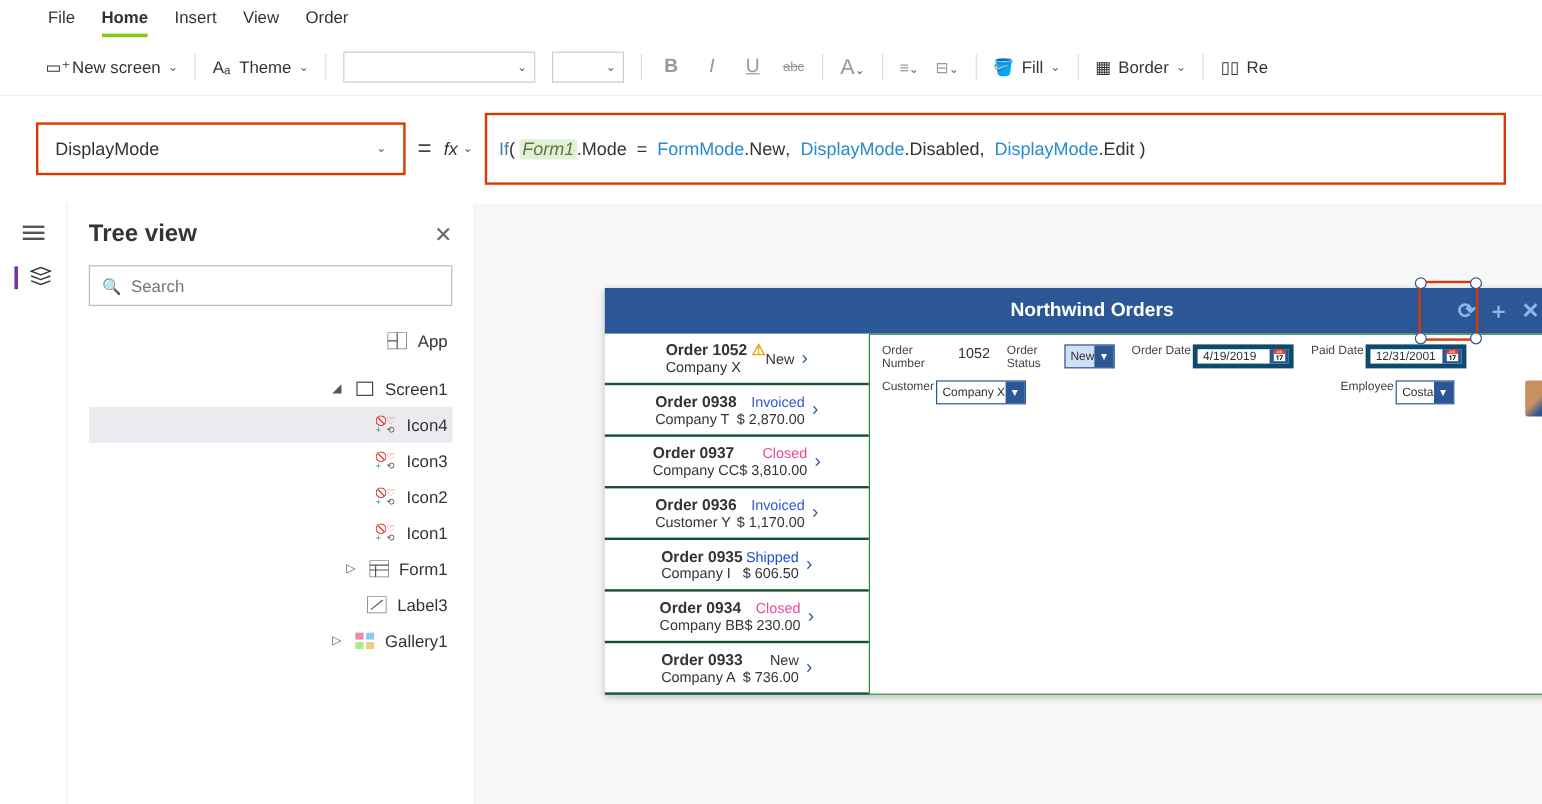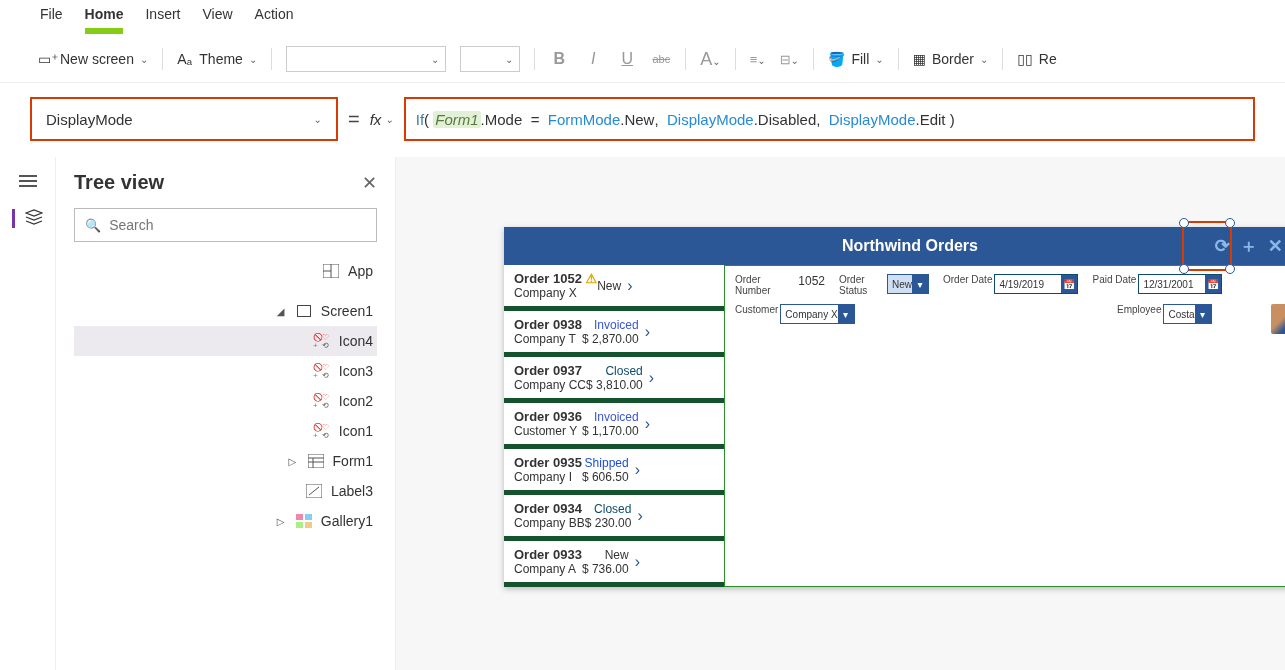--- a/index.html
+++ b/index.html
@@ -1,41 +1,41 @@
 <!DOCTYPE html>
 <html><head>
 <meta charset="utf-8">
 <style>
 * { box-sizing: border-box; margin: 0; padding: 0; font-family: "Segoe UI", Arial, sans-serif; }
 body { background: #fff; width: 1285px; height: 670px; overflow: hidden; font-size: 13px; color: #333; }
 
 
 .menubar { display: flex; gap: 22px; padding: 6px 40px 8px; }
 .menubar .tab { font-size: 14px; cursor: pointer; }
-.menubar .tab.active { font-weight: 600; border-bottom: 6px solid #84cc16; padding-bottom: 6px; }
+.menubar .tab.active { font-weight: 600; border-bottom: 3px solid #84cc16; padding-bottom: 6px; }
 
 
 .ribbon { display: flex; align-items: center; padding: 4px 38px 10px; gap: 14px; border-bottom: 1px solid #eee; }
 .r-btn { display: flex; align-items: center; gap: 6px; cursor: pointer; font-size: 14px; }
 .r-sep { width: 1px; height: 22px; background: #ddd; }
 .small-icon { display:inline-block; width:16px; height:16px; }
 .dropdown-empty { width: 160px; height: 26px; border: 1px solid #ccc; display:flex; align-items:center; justify-content:flex-end; padding-right:6px;}
 .chev { font-size:10px; color:#666;}
 
 .style-btn { width:20px; text-align:center; font-size:16px; color:#999; }
 .style-btn.bold { font-weight:bold; }
 .style-btn.und { text-decoration:underline;}
 .style-btn.strike { text-decoration:line-through; font-size:11px;}
 
 
 .prop-row { display:flex; align-items:center; padding: 14px 30px 16px; gap:10px; }
 .prop-select { width: 308px; height: 44px; border: 2.5px solid #d83b01; display:flex; align-items:center; justify-content:space-between; padding: 0 14px; font-size:15px; }
 .eq { font-size:20px; color:#444; }
 .fx { display:flex; align-items:center; gap:4px; font-style:italic; font-size:15px;}
-.formula-bar { flex:1; height: 44px; border:2.5px solid #d83b01; display:flex; align-items:center; padding-left:10px; font-family: Consolas, monospace; font-size:15px; }
+.formula-bar { flex:1; height: 60px; border:2.5px solid #d83b01; display:flex; align-items:center; padding-left:10px; font-family: Consolas, monospace; font-size:15px; }
 .formula-bar span { white-space:pre; }
 .t-kw { color:#3e7ea8; }
 .t-ref { color:#5a7a3c; background:#e3f0d8; font-style:italic; padding:0 2px; border-radius:2px;}
 .t-fn { color:#268bd2; }
 
 
 .main { display:flex; height: calc(670px - 120px); }
 
 
 .rail { width: 56px; border-right:1px solid #eee; display:flex; flex-direction:column; align-items:center; padding-top:18px; gap:22px; }
@@ -67,52 +67,52 @@
 .app-titlebar { background:#2b5797; color:#fff; height:38px; display:flex; align-items:center; justify-content:center; font-weight:600; font-size:16px; position:relative;}
 .title-icons { position:absolute; right:8px; display:flex; gap:10px; align-items:center; }
 .title-icons span { font-size:18px; }
 .selected-icon-wrap { position:absolute; right:84px; top:-6px; width:50px; height:50px; border:2px solid #d83b01;}
 .grip { position:absolute; width:10px;height:10px;background:#fff;border:1px solid #2b5797;border-radius:50%;}
 .grip.tl{top:-5px;left:-5px;} .grip.tr{top:-5px;right:-5px;} .grip.bl{bottom:-5px;left:-5px;} .grip.br{bottom:-5px;right:-5px;}
 .grip.cc{top:50%;left:50%;transform:translate(-50%,-50%);background:#2b5797;width:12px;height:12px;}
 
 .app-body { display:flex; }
 .order-list { width:220px; }
-.order-row { border-bottom:5px solid #14532d; padding:6px 10px; display:flex; align-items:center; justify-content:flex-start; font-size:12px;}
+.order-row { border-bottom:2px solid #14532d; padding:6px 10px; display:flex; align-items:center; justify-content:center; font-size:12px;}
 .order-row .left { display:flex; flex-direction:column;}
 .order-row .ord-num { font-weight:600; font-size:13px;}
 .order-row .right { display:flex; flex-direction:column; align-items:flex-end;}
 .status-New { color:#333;}
 .status-Invoiced { color:#3a56d4;}
-.status-Closed { color:#0c4a6e;}
+.status-Closed { color:#ec4899;}
 .status-Shipped { color:#1d4ed8;}
 .row-chev { color:#2b5797; font-size:16px; margin-left:6px;}
 
 .form-panel { flex:1; border:1px solid #2a8f2a; padding:8px 10px; font-size:11px; }
 .form-row { display:flex; gap:14px; margin-bottom:8px;}
 .form-field { display:flex; flex-direction:row; gap:2px; }
 .form-field label { color:#444; font-size:10px;}
 .form-field .val { font-size:12px; }
 .sel { border:1px solid #2b5797; background:#fff; height:20px; display:flex; align-items:center; justify-content:space-between; padding:0 4px; font-size:10px;}
 .sel.hl { background:#cfe0f4;}
 .sel .car { background:#2b5797; color:#fff; width:16px; height:100%; display:flex;align-items:center;justify-content:center; margin-right:-4px;}
-.date-in { border:1px solid #0c4a6e; height:20px; display:flex; align-items:center; justify-content:space-between; padding:0 4px; font-size:10px; width:84px;}
+.date-in { border:4px solid #0c4a6e; height:20px; display:flex; align-items:center; justify-content:space-between; padding:0 4px; font-size:10px; width:84px;}
 .date-in .cal { background:#2b5797; color:#fff; width:16px; height:100%; display:flex;align-items:center;justify-content:center; margin-right:-4px;}
 .notes-in { border:1px solid #2b5797; width:100%; height:22px; padding:2px 4px; font-size:10px;}
 .avatar { width:34px; height:30px; background:linear-gradient(135deg,#c89060 40%,#2b5797 60%); border-radius:2px;}
 </style>
 </head>
 <body>
 
 <div class="menubar">
   <span class="tab">File</span>
   <span class="tab active">Home</span>
   <span class="tab">Insert</span>
   <span class="tab">View</span>
-  <span class="tab">Action</span>
+  <span class="tab">Order</span>
 </div>
 
 <div class="ribbon">
   <div class="r-btn">
     <span class="small-icon">▭⁺</span>
     <span>New screen</span>
       <span class="chev">⌄</span>
   </div>
   <div class="r-sep"></div>
   <div class="r-btn">

